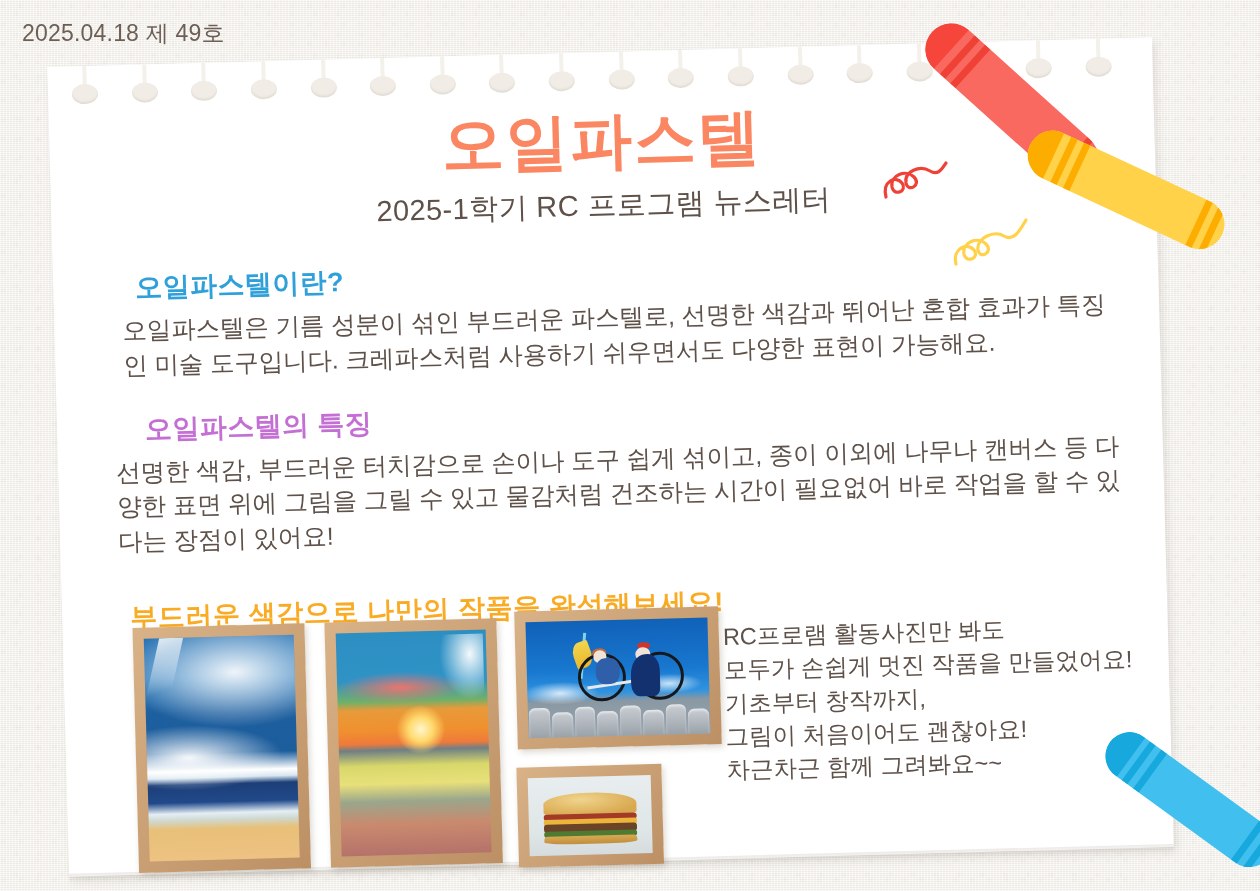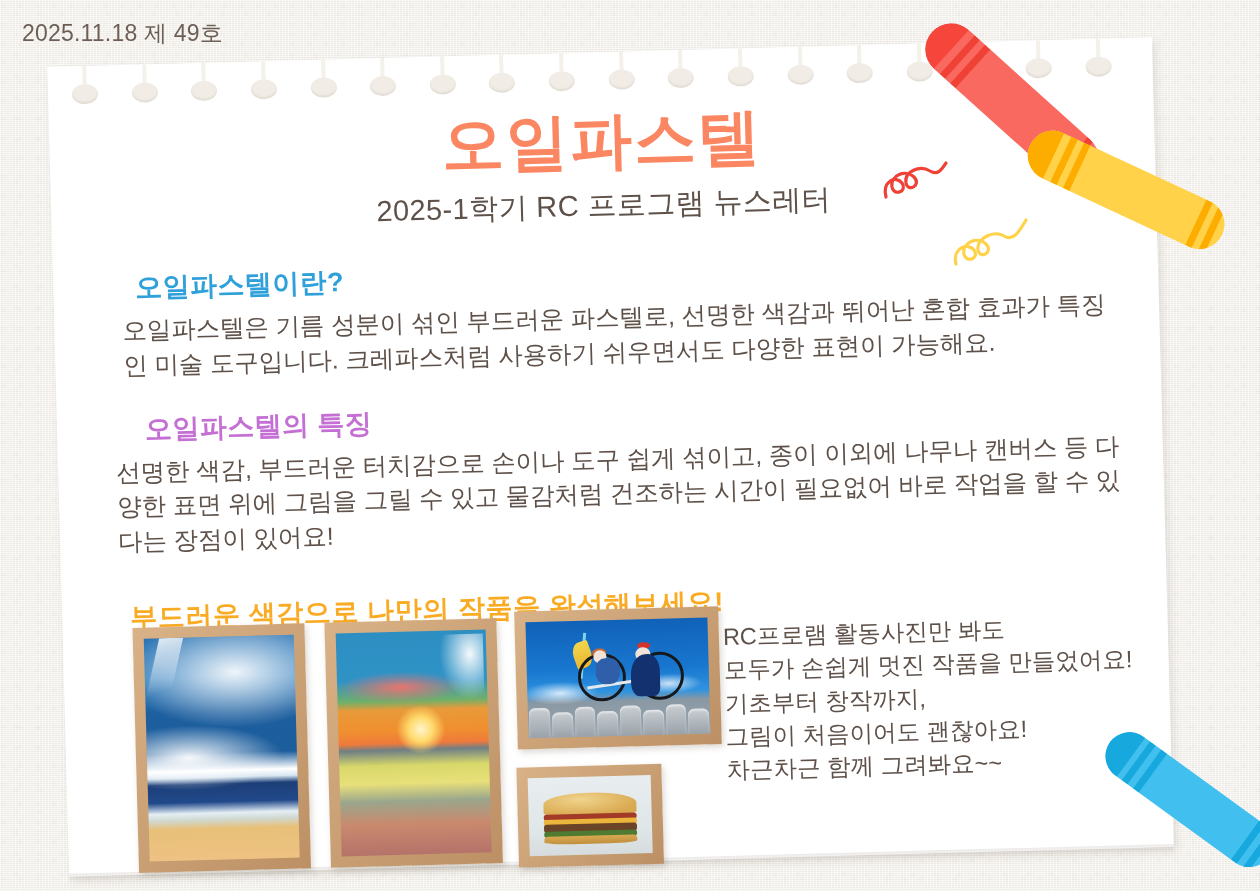--- a/index.html
+++ b/index.html
@@ -404,21 +404,21 @@
   #crayon-blue .b3 { right: 22px; background: #17a8dd; }
   #crayon-blue .b4 { right: 8px; background: #17a8dd; }
 
   .scribble { position: absolute; }
 </style>
 </head>
 <body>
 
 <div id="bg-texture"></div>
 
-<div id="issue-date">2025.11.18 제 49호</div>
+<div id="issue-date">2025.04.18 제 49호</div>
 
 <div id="page-sheet">
   <div id="page-shadow-strip"></div>
 
   <div id="spiral-binding">
     <div class="binding-ring">
         <div class="stem"></div>
         <div class="hole"></div>
       </div>
     <div class="binding-ring">

